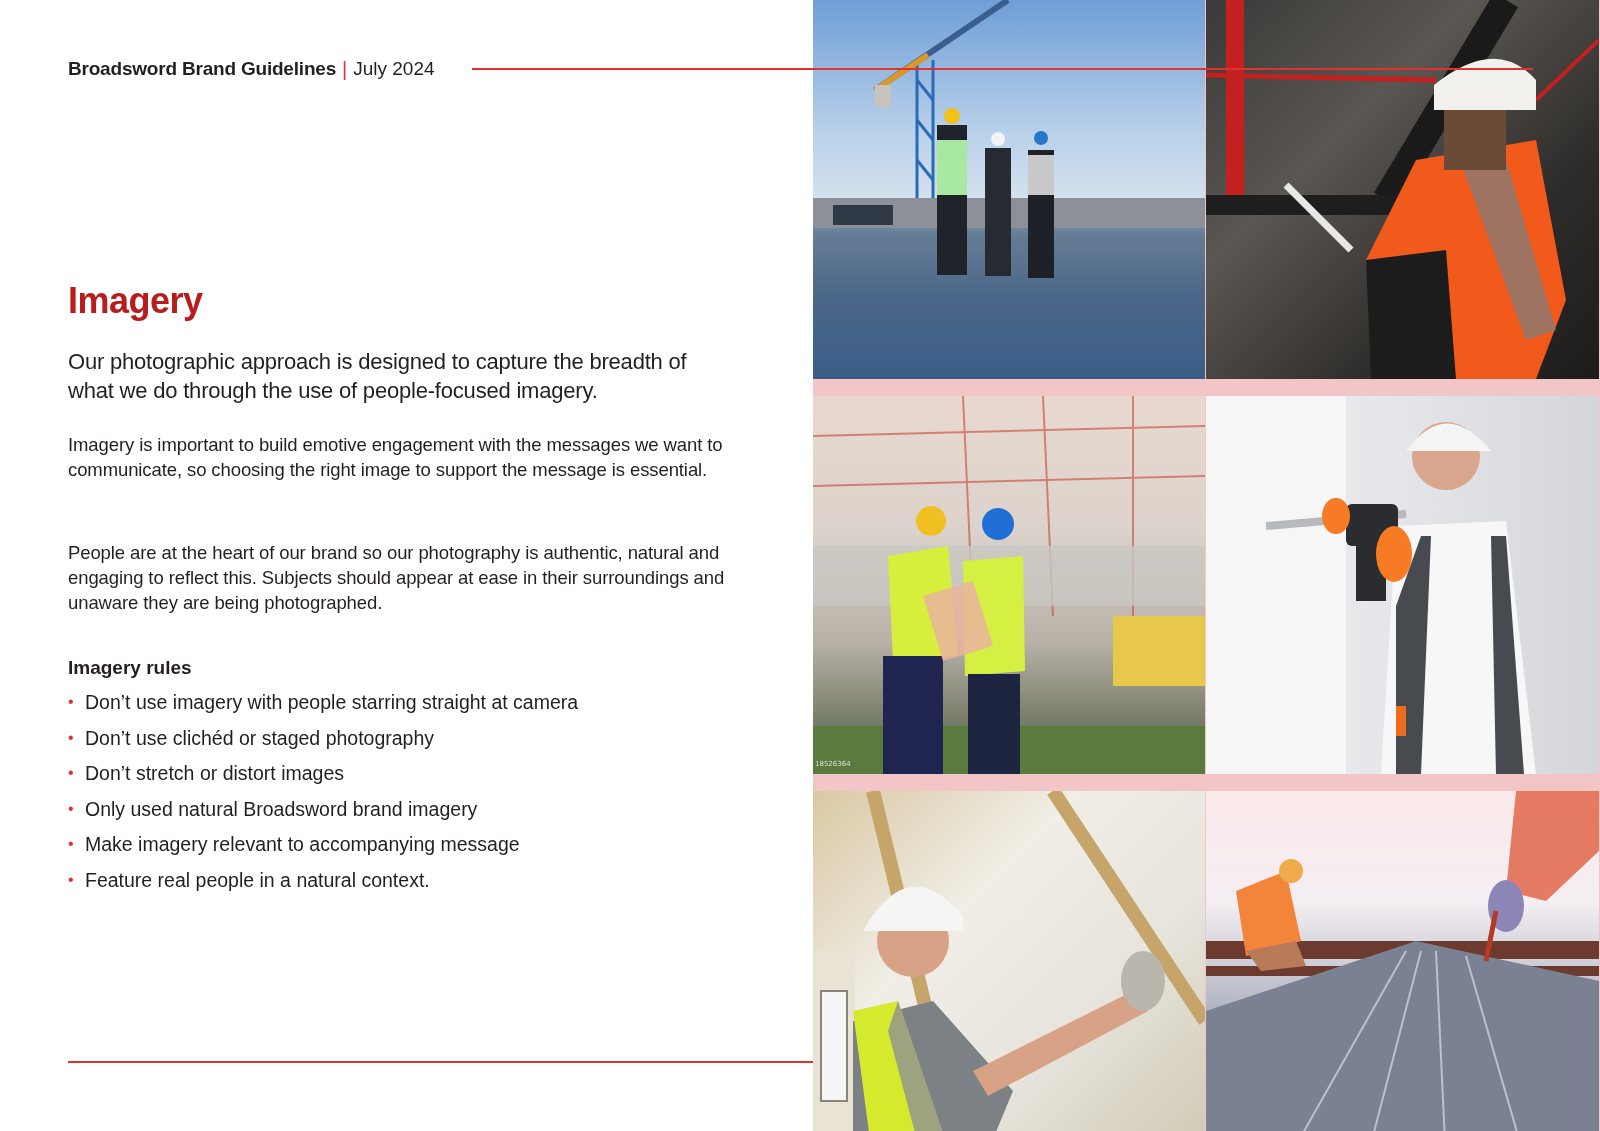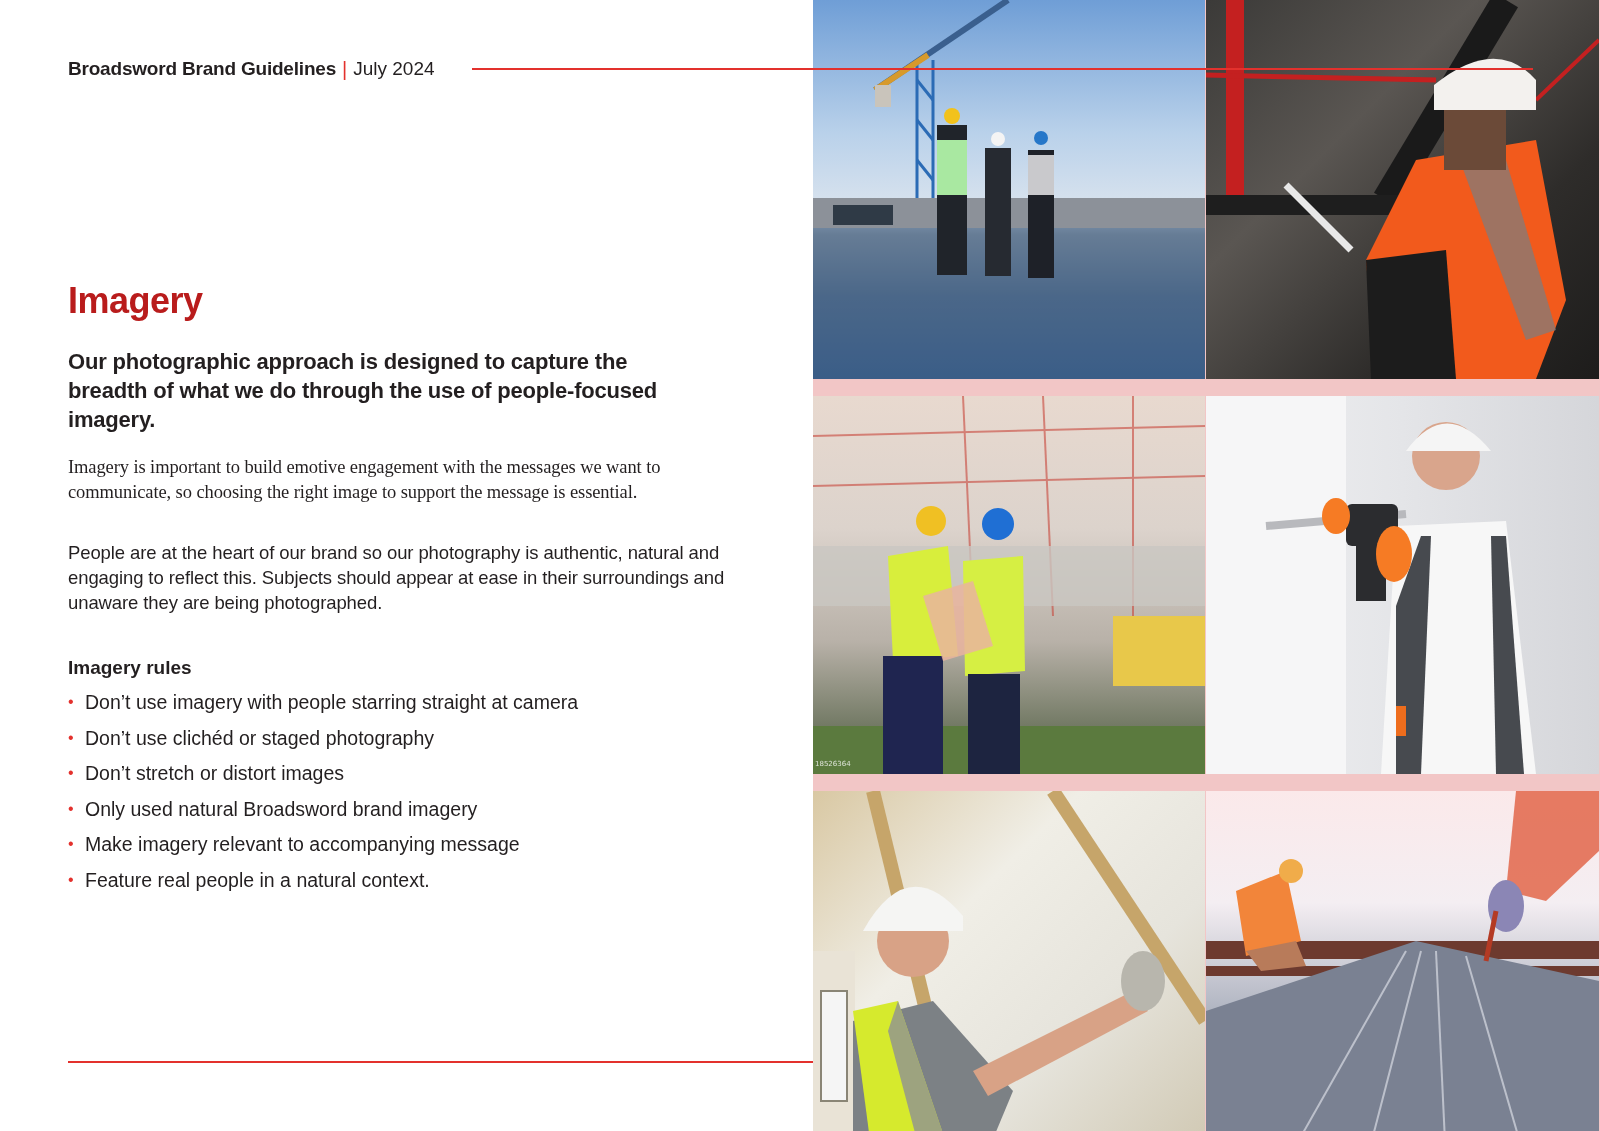--- a/index.html
+++ b/index.html
@@ -7,23 +7,23 @@
     body { position: relative; font-family: "Liberation Sans", "DejaVu Sans", sans-serif; color: #231f20; }
 
     .header { position: absolute; left: 68px; top: 55px; height: 28px; display: flex; align-items: center; white-space: nowrap; z-index: 3; }
     .header .brand { font-weight: 700; font-size: 19px; color: #231f20; letter-spacing: -0.2px; }
     .header .sep { color: #e3312d; font-size: 20px; margin: 0 6px; }
     .header .date { font-size: 19px; color: #231f20; }
     .header-rule { position: absolute; left: 472px; top: 68px; width: 1061px; height: 1.5px; background: #e3312d; z-index: 3; }
 
     .left { position: absolute; left: 68px; top: 0; width: 700px; }
     .title { position: absolute; top: 280px; font-size: 36px; font-weight: 700; color: #b91c1c; letter-spacing: -0.5px; }
-    .lead { position: absolute; top: 347px; width: 640px; font-size: 22px; font-weight: 700; line-height: 29px; color: #231f20; letter-spacing: -0.2px; }
+    .lead { position: absolute; top: 347px; width: 640px; font-size: 22px; font-weight: 400; line-height: 29px; color: #231f20; letter-spacing: -0.2px; }
     .body-p { position: absolute; width: 680px; font-size: 18.5px; line-height: 25px; color: #231f20; letter-spacing: -0.1px; }
-    .p1 { top: 455px; font-family: Liberation Serif, serif; }
+    .p1 { top: 432px; }
     .p2 { top: 540px; }
     .rules-title { position: absolute; top: 657px; font-size: 19px; font-weight: 700; color: #231f20; }
     .rules { position: absolute; top: 690px; list-style: none; }
     .rules li { position: relative; height: 35.5px; padding-left: 17px; font-size: 19.5px; line-height: 24px; color: #231f20; white-space: nowrap; }
     .rules li .bullet { position: absolute; left: 0; top: 0; color: #e3312d; font-size: 16px; }
 
     .bottom-rule { position: absolute; left: 68px; top: 1061px; width: 746px; height: 1.5px; background: #e3312d; }
 
     .grid { position: absolute; left: 813px; top: 0; width: 787px; height: 1131px; display: grid;
             grid-template-columns: 392px 393px; grid-template-rows: 379px 378px 372px; gap: 17px 1px; background: #f2c6c6; }

